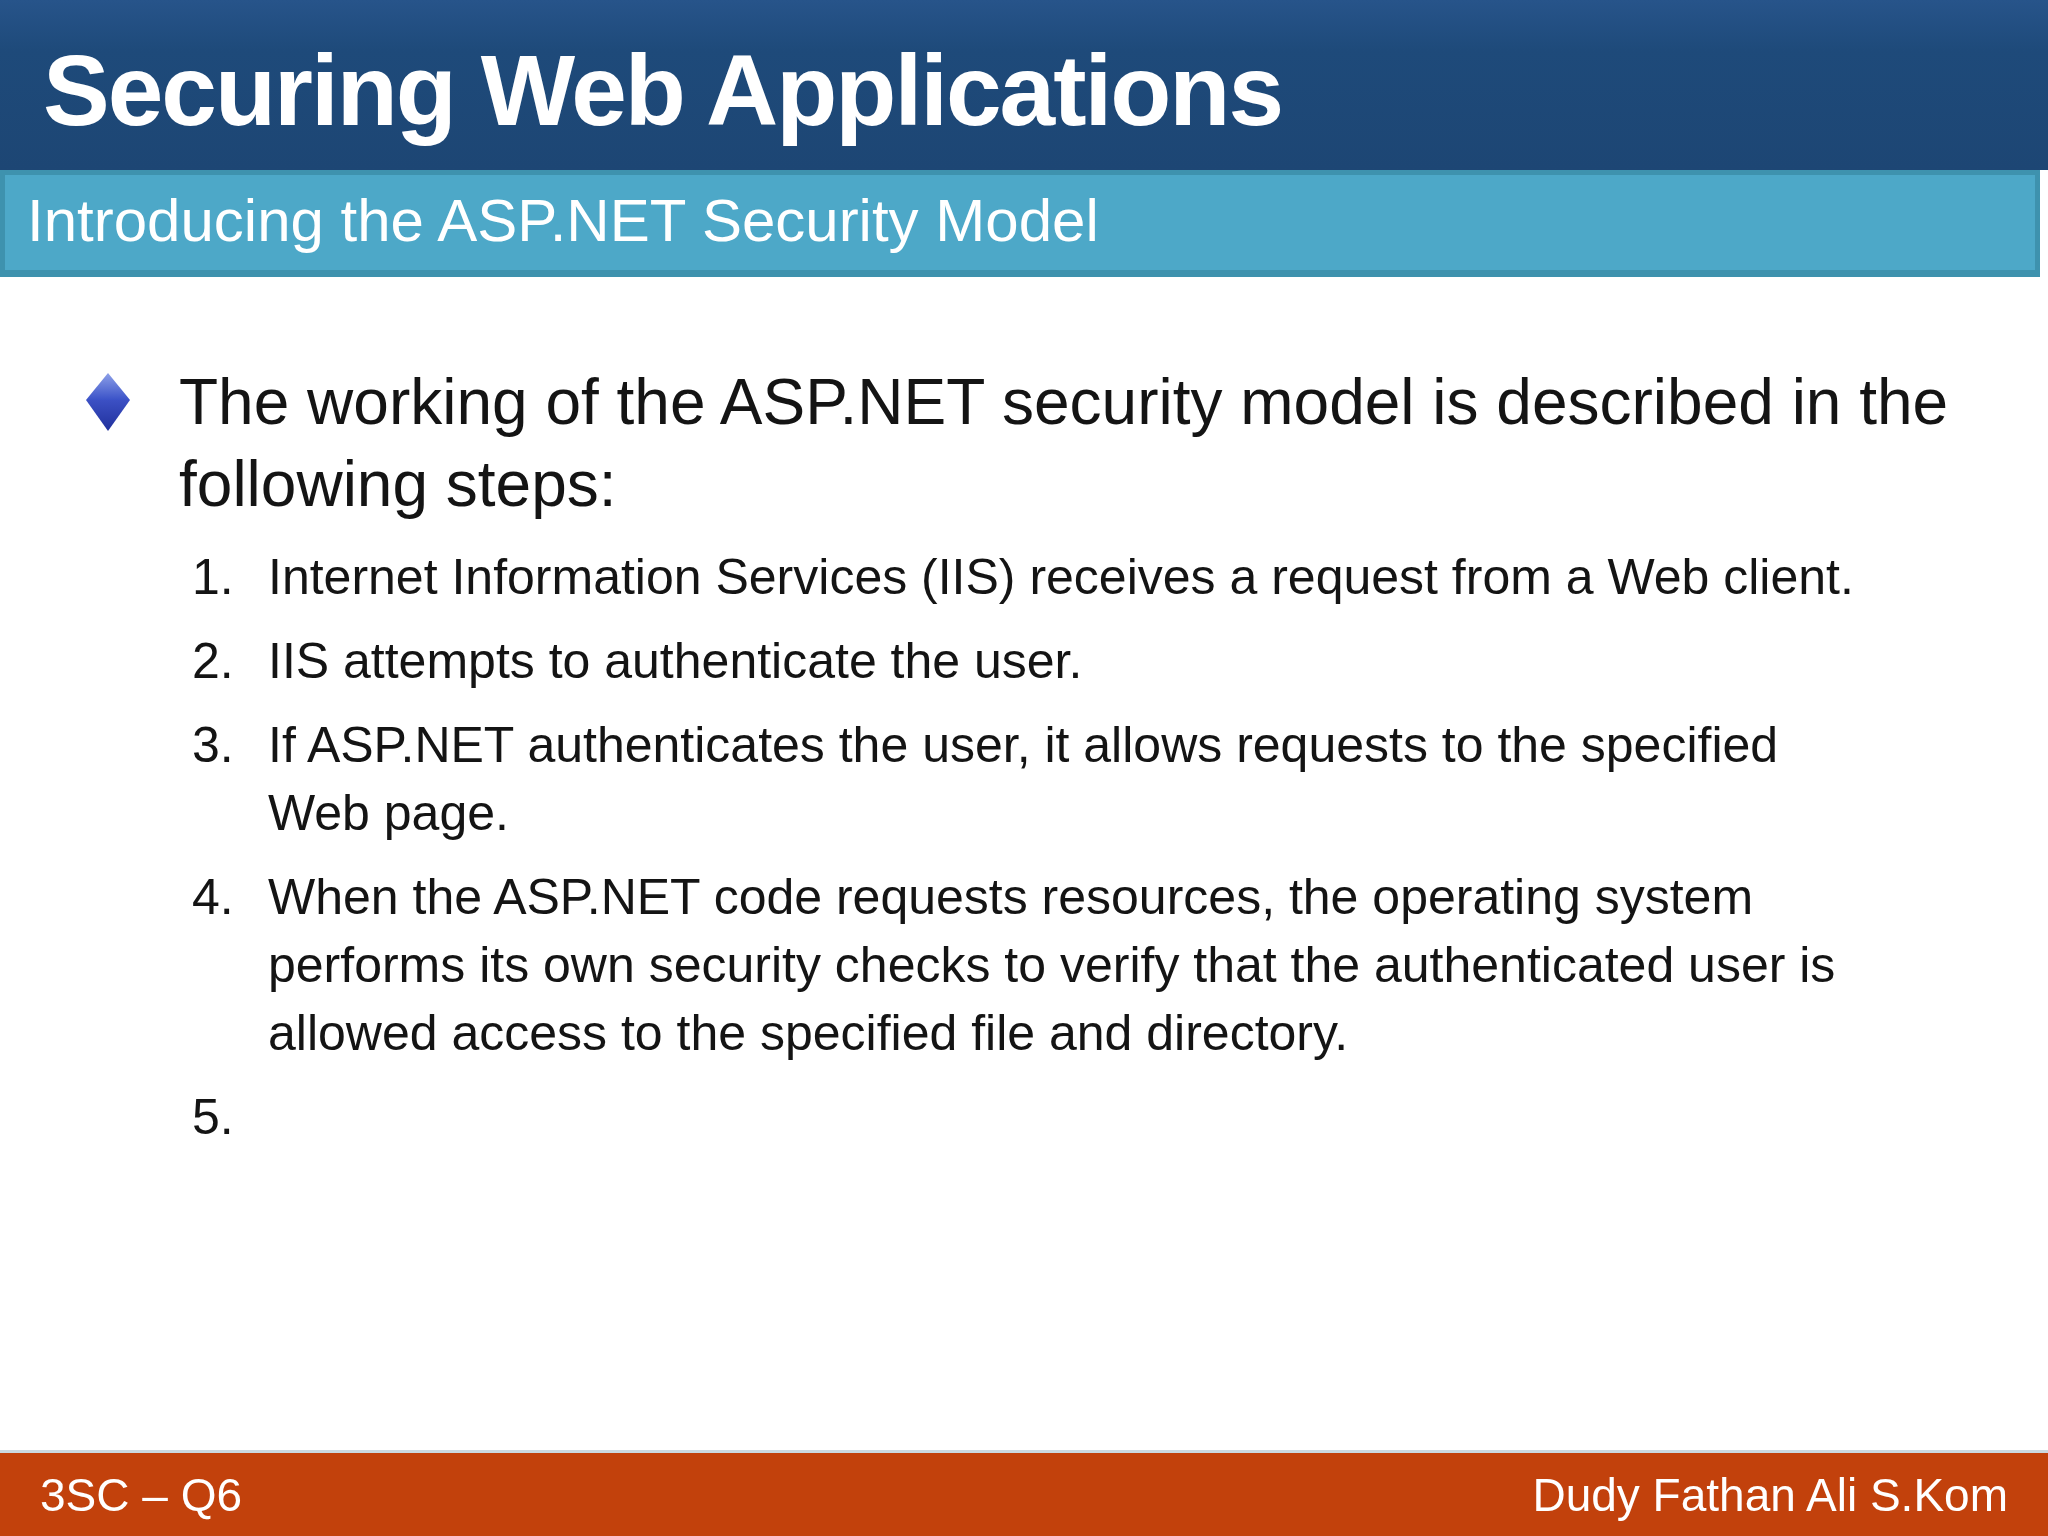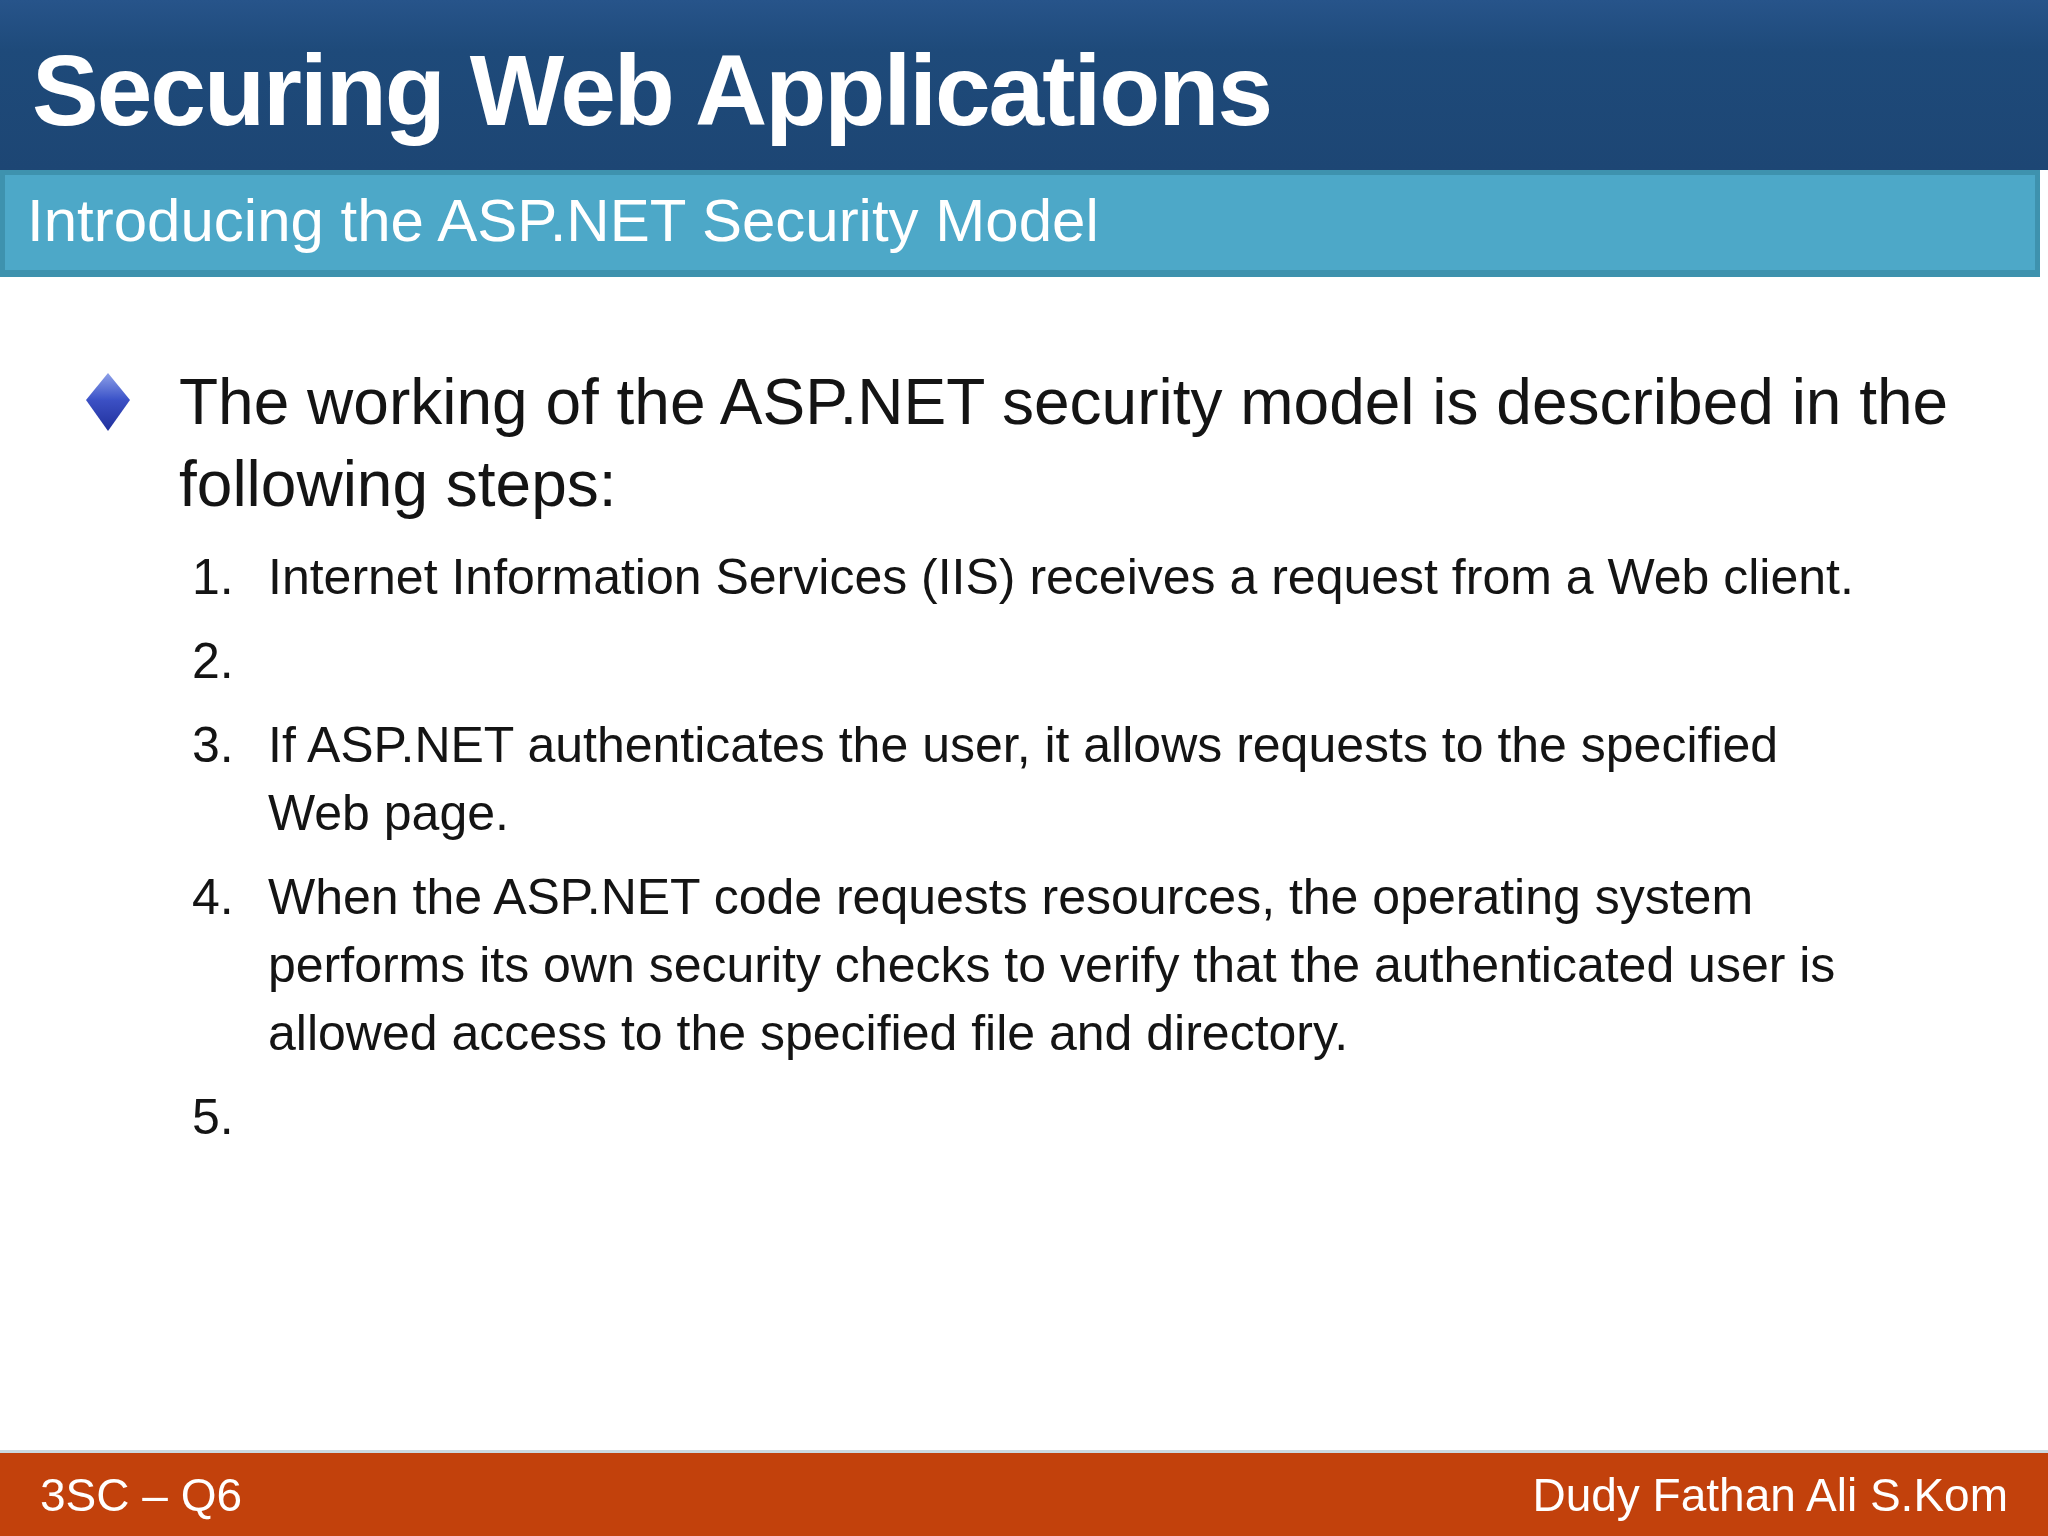--- a/index.html
+++ b/index.html
@@ -15,21 +15,21 @@
   
   .title-bar {
     position: absolute;
     top: 0; left: 0; right: 0;
     height: 170px;
     background: linear-gradient(180deg, #27548a 0%, #1e4a7a 30%, #1d4674 100%);
     display: flex;
     align-items: center;
   }
   .title-bar h1 {
-    margin: 6px;
+    margin: 17px;
     padding: 10px 0 0 26px;
     color: #ffffff;
     font-size: 100px;
     font-weight: bold;
     letter-spacing: -2px;
     white-space: nowrap;
   }
 
   
   .subtitle-bar {
@@ -144,20 +144,21 @@
       <p class="bullet-text">The working of the ASP.NET security model is described in the following steps:</p>
     </div>
 
     <ol class="steps">
       <li>
         <span class="step-num">1.</span>
         <span class="step-text">Internet Information Services (IIS) receives a request from a Web client.</span>
       </li>
       <li>
         <span class="step-num">2.</span>
+        <span class="step-text">IIS attempts to authenticate the user.</span>
       </li>
       <li>
         <span class="step-num">3.</span>
         <span class="step-text">If ASP.NET authenticates the user, it allows requests to the specified Web page.</span>
       </li>
       <li>
         <span class="step-num">4.</span>
         <span class="step-text">When the ASP.NET code requests resources, the operating system performs its own security checks to verify that the authenticated user is allowed access to the specified file and directory.</span>
       </li>
       <li>

